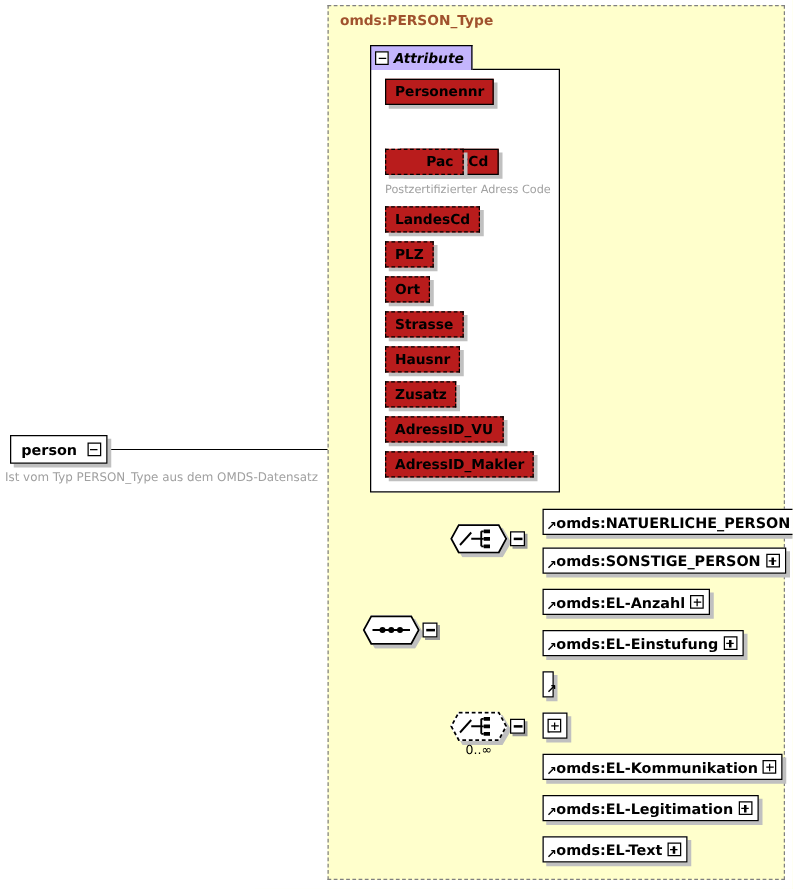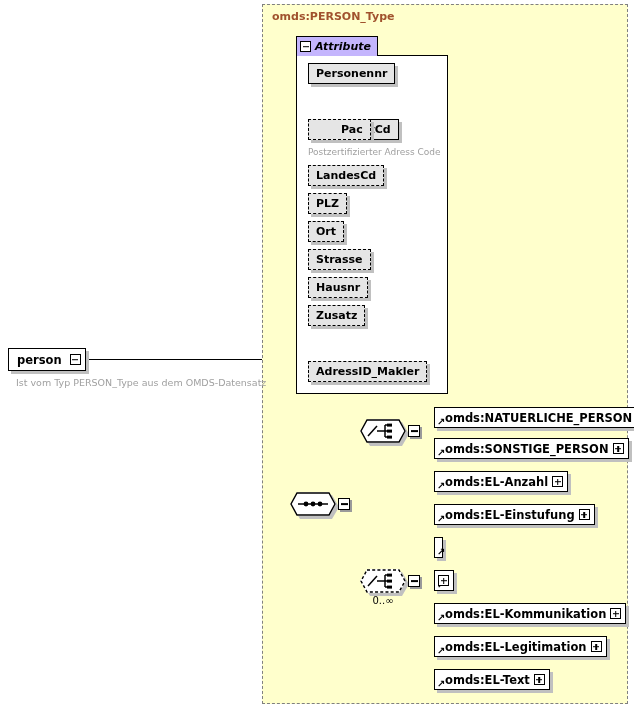--- a/index.html
+++ b/index.html
@@ -105,21 +105,21 @@
     left: 50%;
     width: 1.6px;
     background: #000;
     transform: translateX(-50%);
   }
 
   
   .attr-box {
     position: absolute;
     height: 21px;
-    background: #e5e5e5;
+    background: #b91c1c;
     box-sizing: border-box;
     display: flex;
     align-items: center;
     padding: 0 7px;
     font-size: 11px;
     font-weight: bold;
     color: #000;
     white-space: nowrap;
     box-shadow: 3px 3px 0 0 #c0c0c0;
   }
@@ -176,21 +176,21 @@
     padding: 0 4px 0 8px;
     font-size: 11.5px;
     font-weight: bold;
     color: #000;
     white-space: nowrap;
     gap: 8px;
     box-shadow: 3px 3px 0 0 #c0c0c0;
   }
   .root-anno {
     position: absolute;
-    left: 16px;
+    left: 4px;
     top: 377px;
     font-size: 9.5px;
     color: #a0a0a0;
     white-space: nowrap;
   }
 
   
   .comp {
     position: absolute;
     width: 46px;
@@ -308,20 +308,21 @@
   <div class="attr-box required" style="left:308px; top:63px;">Personennr</div>
   <div class="attr-box required" style="left:320px; top:91px;margin-top:28px;">PersArtCd</div>
   <div class="attr-box optional" style="left:308px; top:119px;padding-left:32px;">Pac</div>
   <div class="attr-anno" style="left:308px; top:147px;">Postzertifizierter Adress Code</div>
   <div class="attr-box optional" style="left:308px; top:165px;">LandesCd</div>
   <div class="attr-box optional" style="left:308px; top:193px;">PLZ</div>
   <div class="attr-box optional" style="left:308px; top:221px;">Ort</div>
   <div class="attr-box optional" style="left:308px; top:249px;">Strasse</div>
   <div class="attr-box optional" style="left:308px; top:277px;">Hausnr</div>
   <div class="attr-box optional" style="left:308px; top:305px;">Zusatz</div>
+  <div class="attr-box optional" style="left:308px; top:333px;">AdressID_VU</div>
   <div class="attr-box optional" style="left:308px; top:361px;">AdressID_Makler</div>
 
   <div class="root-box">
     <span>person</span>
     <span class="toggle"></span>
   </div>
   <div class="root-anno">Ist vom Typ PERSON_Type aus dem OMDS-Datensatz</div>
 
   <div class="comp" style="left:290px; top:492px;">
     <div class="comp-shadow"></div>

